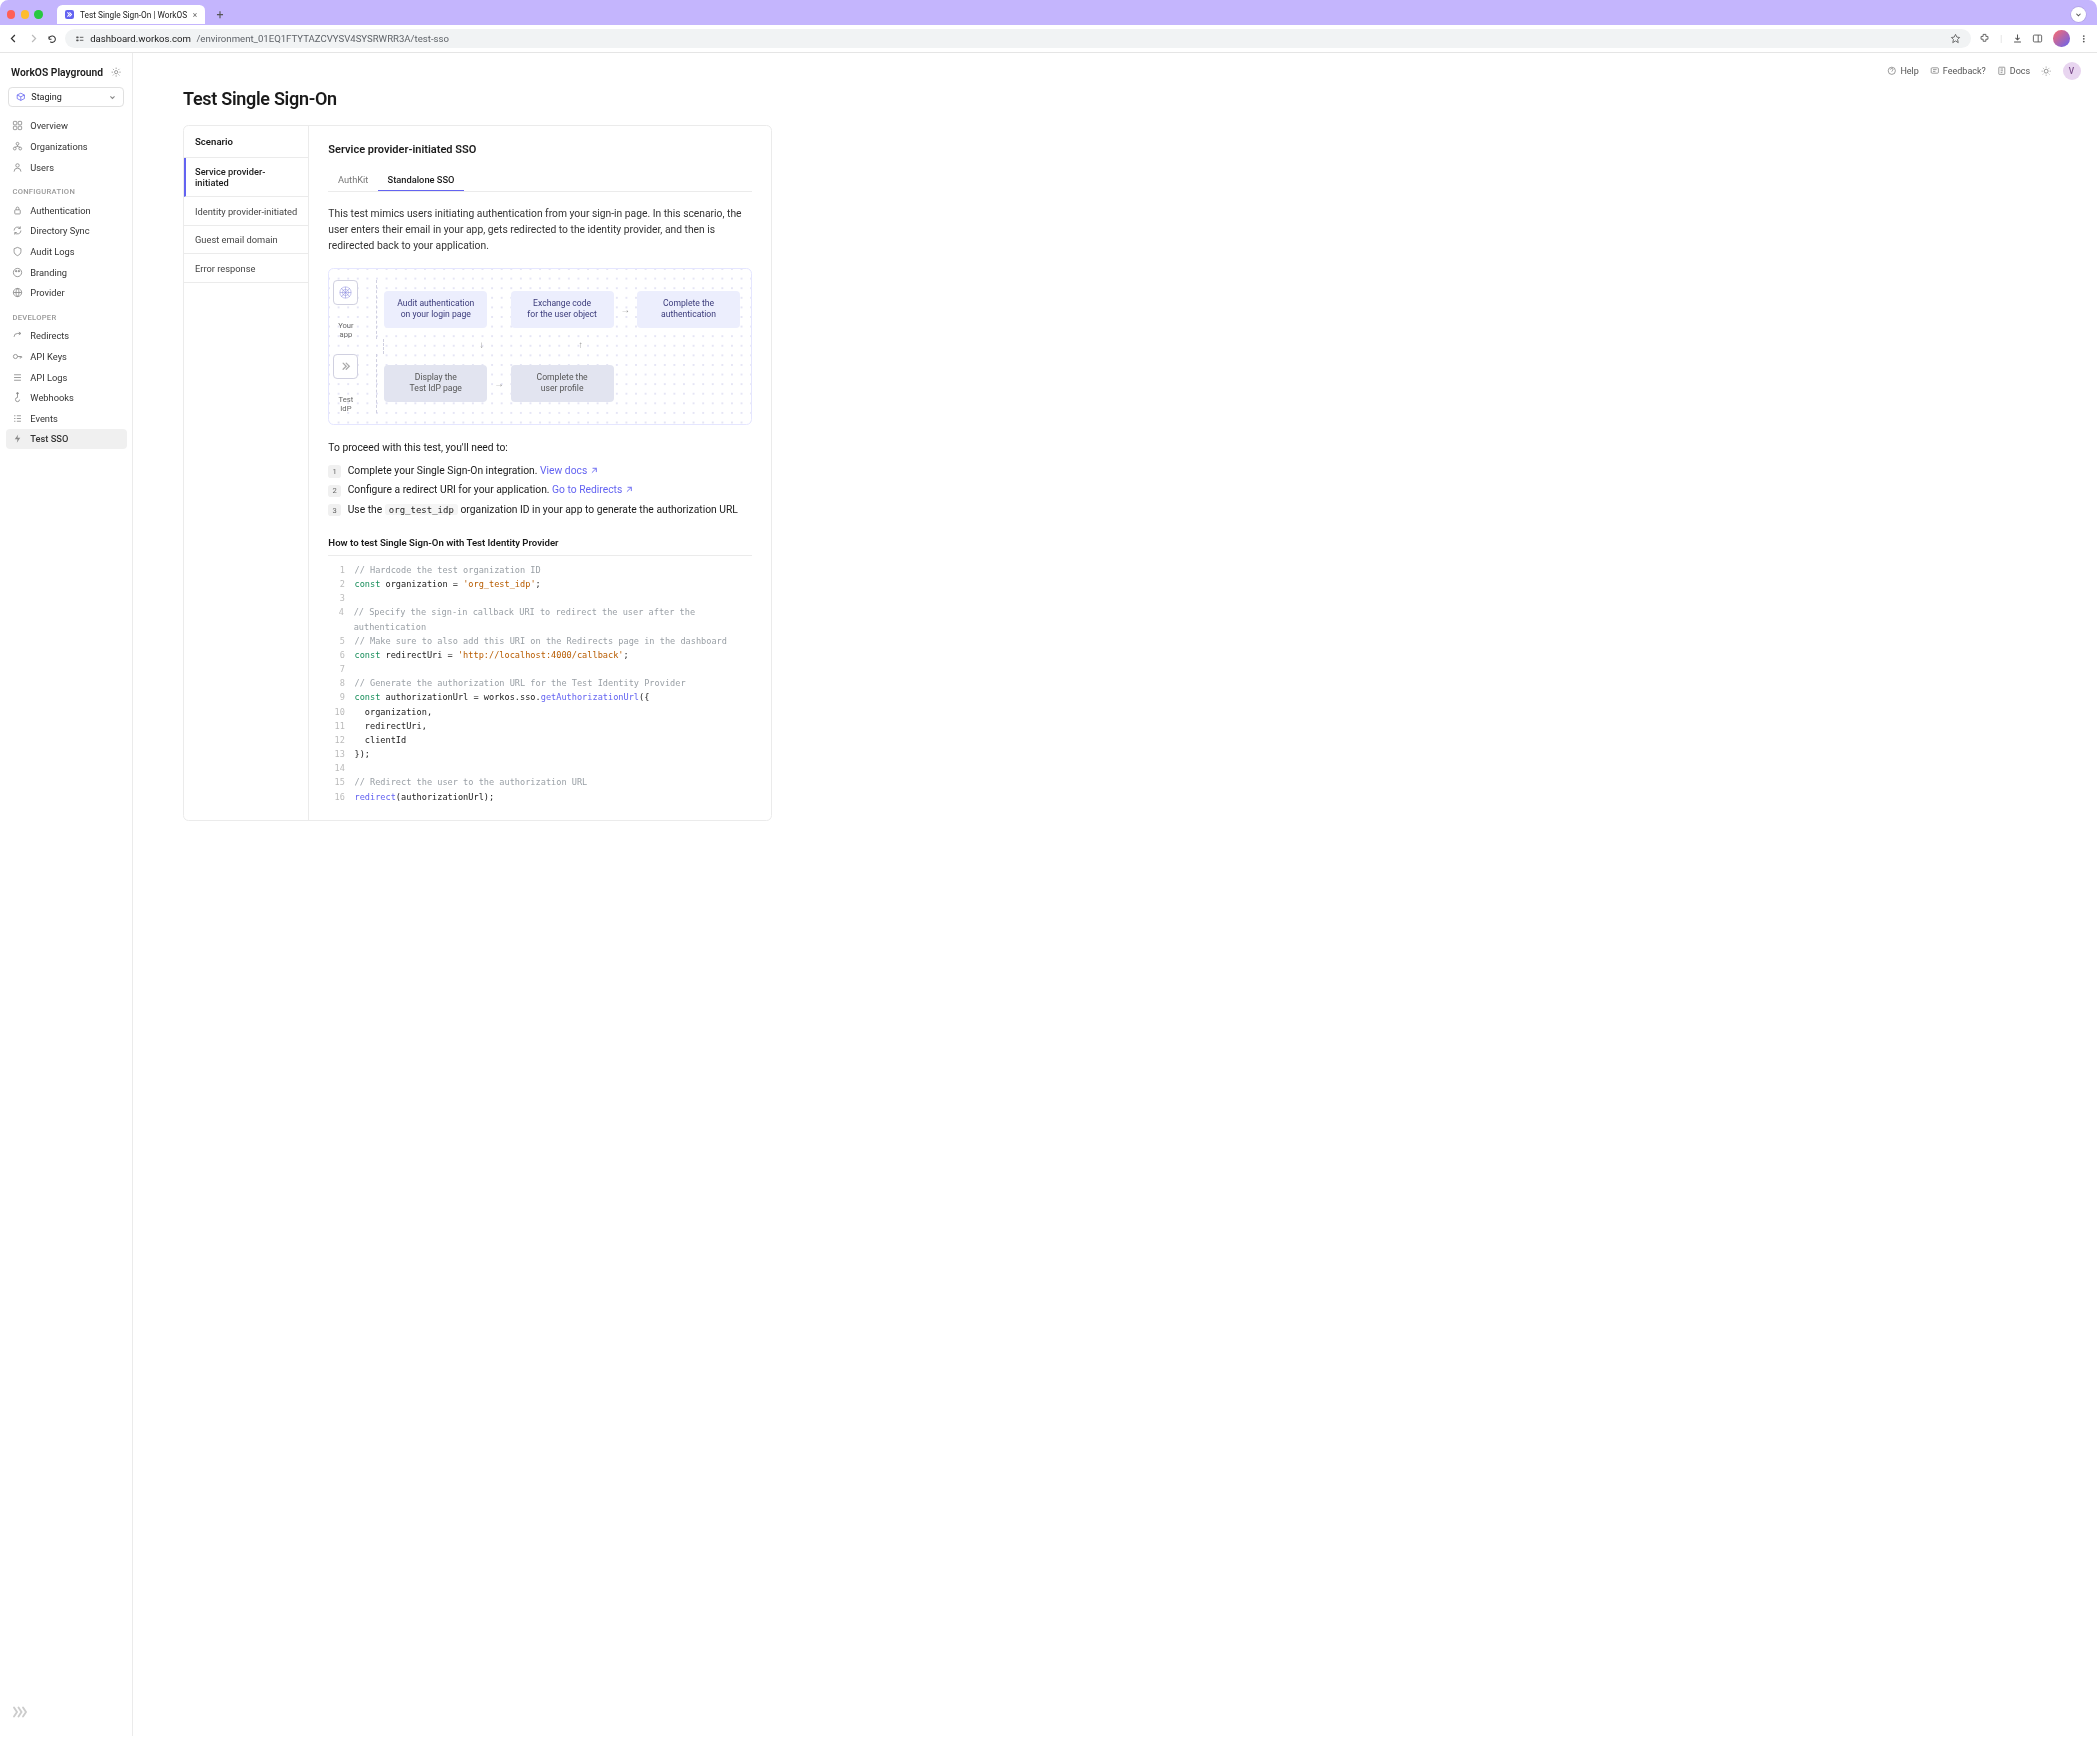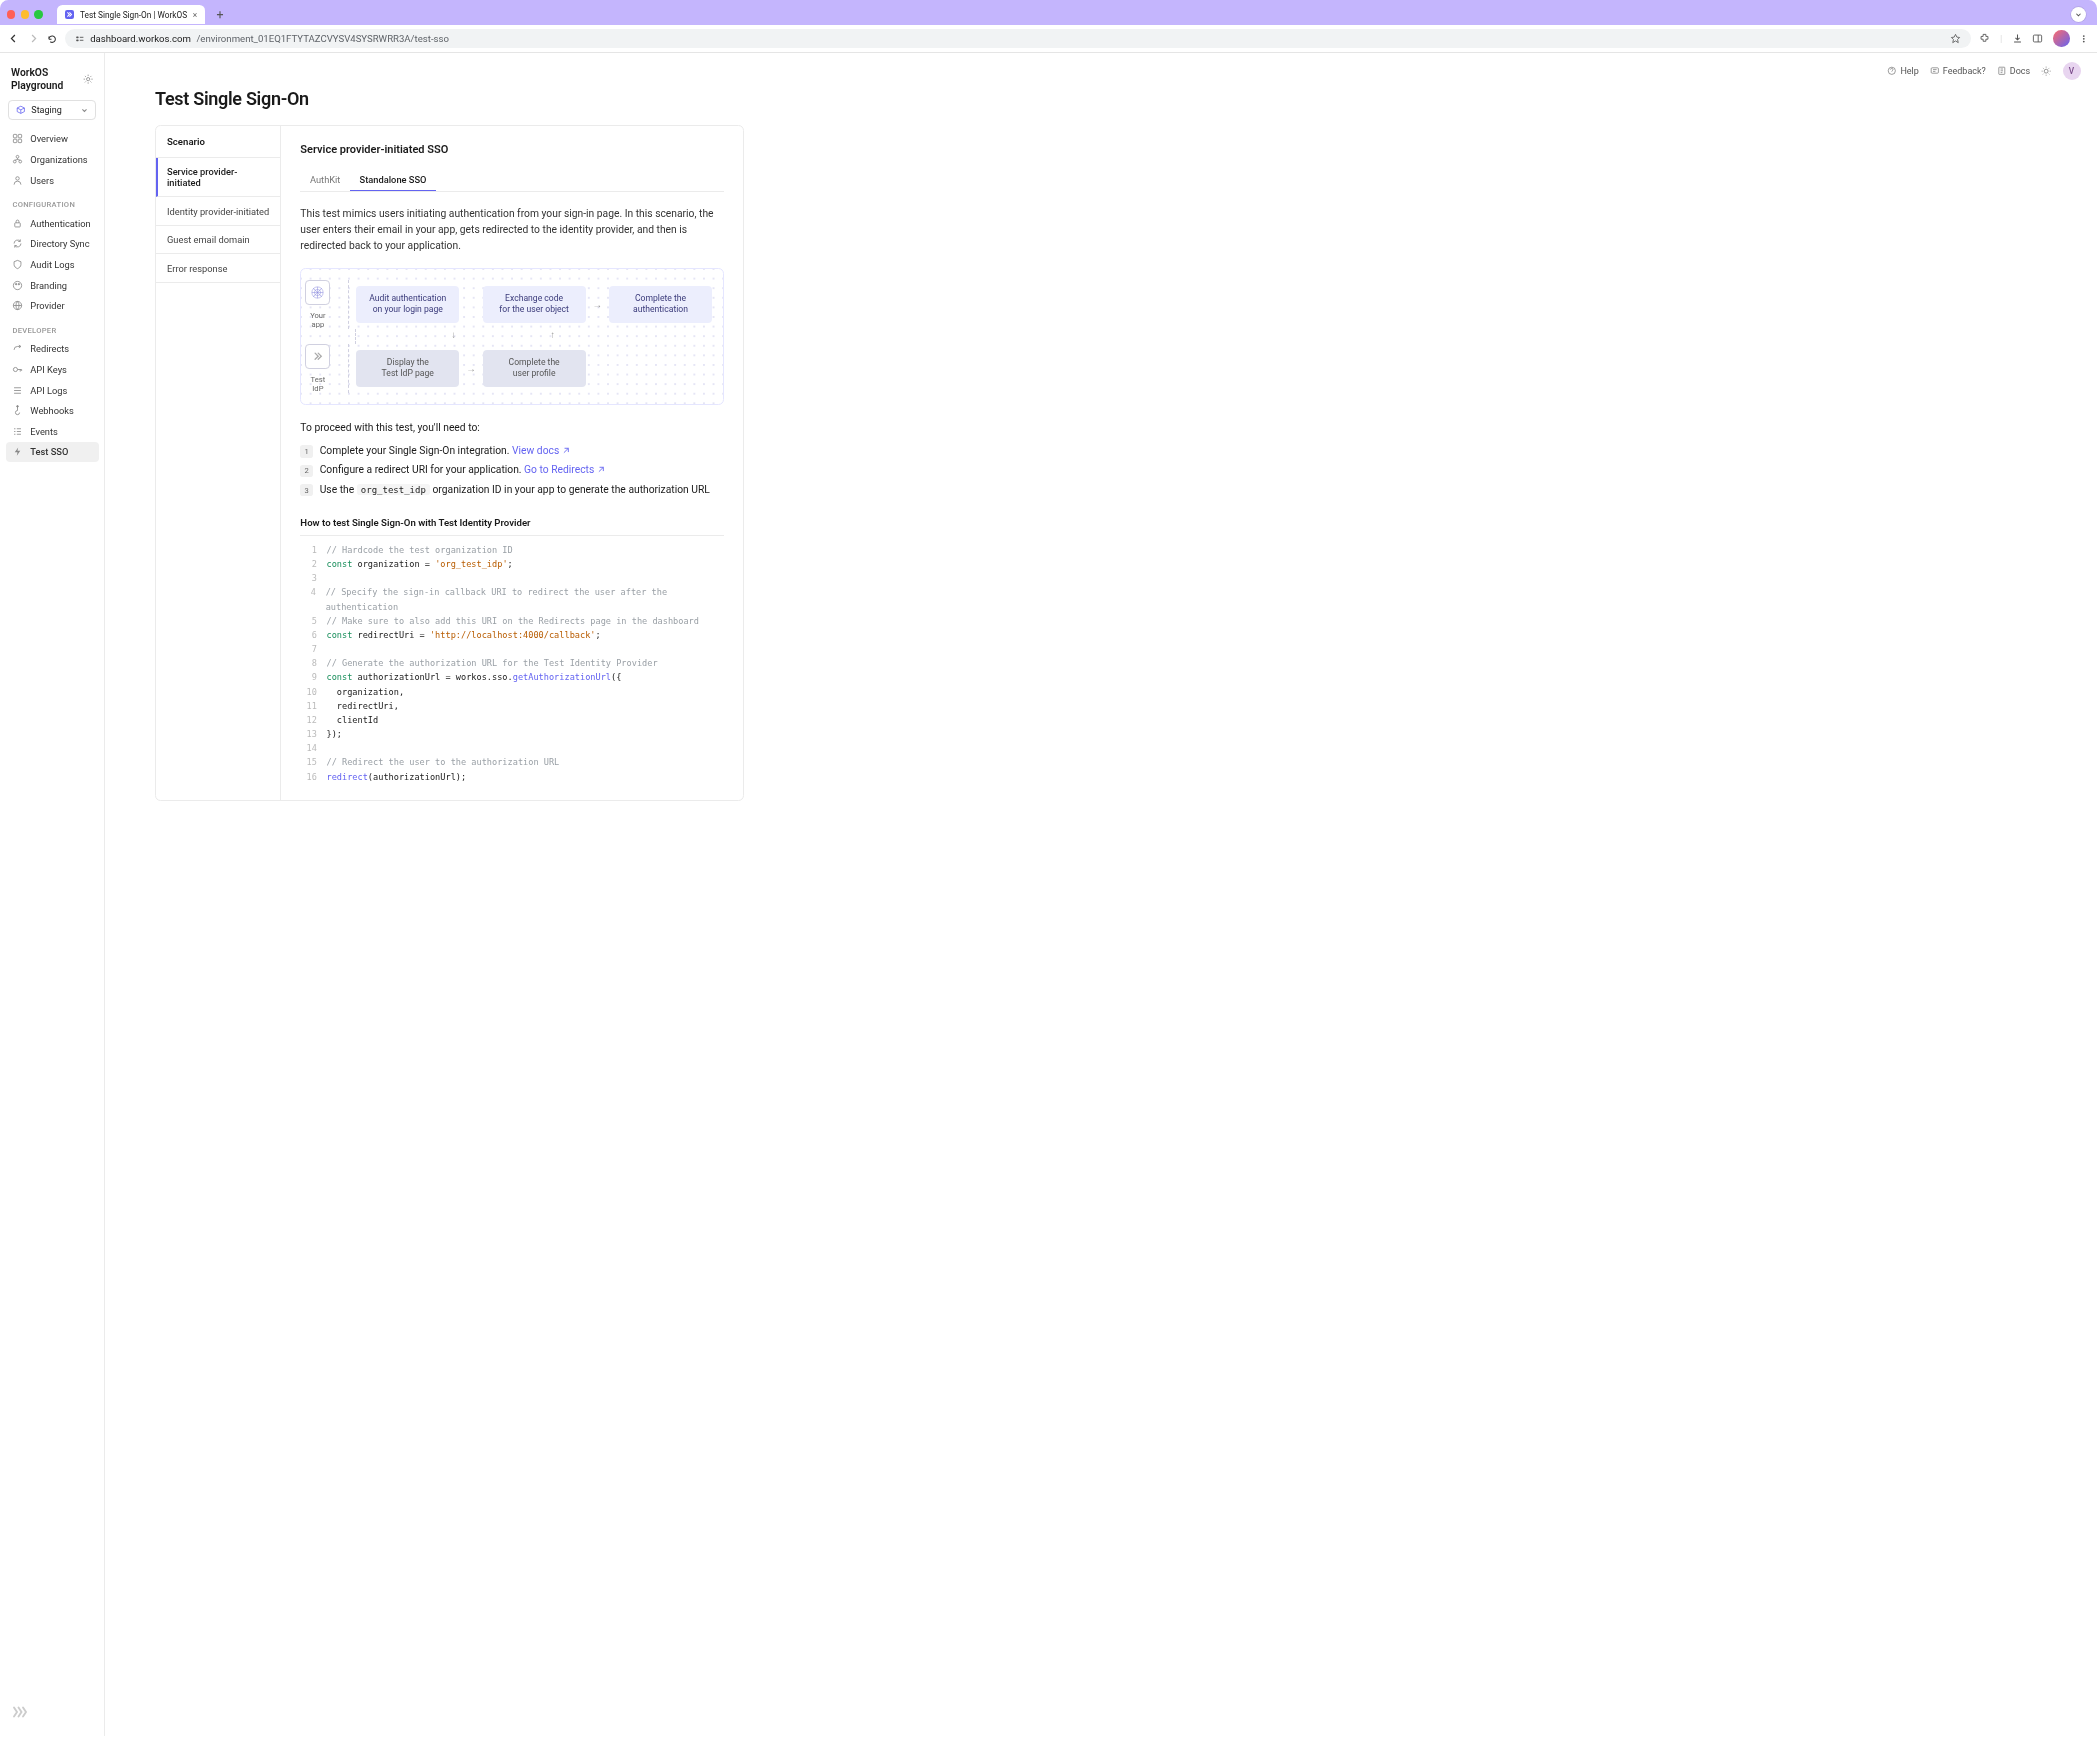--- a/index.html
+++ b/index.html
@@ -19,21 +19,21 @@
 .chev-down-holder { margin-left: auto; margin-right: 4.1px; width: 15px; height: 15px; background: #fff; border-radius: 50%; display: flex; align-items: center; justify-content: center; cursor: pointer; box-shadow: 0 0 0 0.7px rgba(0,0,0,.1); }
 .url-bar { background: #fff; display: flex; align-items: center; padding: 4.1px 8.3px; gap: 8.3px; border-bottom: 0.7px solid #e5e5e5; }
 .nav-icon { color: #555; cursor: pointer; display: flex; align-items: center; }
 .nav-icon.disabled { color: #bbb; cursor: default; }
 .url-field { flex: 1; background: #f1f3f4; border-radius: 11px; padding: 4.1px 9.6px; display: flex; align-items: center; gap: 5.5px; font-size: 9.6px; color: #333; }
 .url-domain { color: #1a1a1a; }
 .url-path { color: #5f6368; }
 .url-actions { display: flex; gap: 9.6px; align-items: center; color: #555; }
 .avatar-sm { width: 16.5px; height: 16.5px; border-radius: 50%; background: linear-gradient(135deg,#ff6b6b,#6363f1); }
 .app { display: flex; height: calc(100vh - 55px); }
-.sidebar { width: 105px; border-right: 0.7px solid #ebebeb; display: flex; flex-direction: column; padding: 9.6px 5.5px; }
+.sidebar { width: 133px; border-right: 0.7px solid #ebebeb; display: flex; flex-direction: column; padding: 9.6px 5.5px; }
 .sb-head { display: flex; align-items: center; justify-content: space-between; padding: 2.8px 5.5px 8.3px; }
 .sb-title { font-weight: 600; font-size: 10.3px; }
 .gear { color: #888; cursor: pointer; }
 .env-select { border: 0.7px solid #e0e0e0; border-radius: 4.1px; padding: 4.1px 6.9px; display: flex; align-items: center; gap: 5.5px; cursor: pointer; margin: 0 2.8px 8.3px; font-size: 9px; }
 .env-select .chev { margin-left: auto; color: #888; }
 .sb-item { display: flex; align-items: center; gap: 6.9px; padding: 4.8px 6.9px; border-radius: 4.1px; cursor: pointer; color: #333; font-size: 9.3px; }
 .sb-item.active { background: #f0f0f0; font-weight: 500; }
 .sb-icon { width: 11px; height: 11px; color: #888; display: flex; align-items: center; justify-content: center; flex-shrink: 0; }
 .sb-section { font-size: 7.6px; color: #999; letter-spacing: 0.3px; padding: 9.6px 6.9px 4.1px; font-weight: 500; }
 .sb-footer { margin-top: auto; padding: 5.5px; }
@@ -50,21 +50,21 @@
 .scen-item { padding: 8.3px 11px; border-bottom: 0.7px solid #ebebeb; cursor: pointer; font-size: 9.3px; color: #444; }
 .scen-item.active { border-left: 2.1px solid #6363f1; padding-left: 9px; font-weight: 500; color: #1a1a1a; }
 .detail { flex: 1; padding: 16.5px 19px; }
 .detail-title { font-size: 11px; font-weight: 600; margin-bottom: 12.4px; }
 .tabs { display: flex; border-bottom: 0.7px solid #ebebeb; margin-bottom: 13.8px; }
 .tab-btn { padding: 5.5px 9.6px; cursor: pointer; color: #777; font-size: 9.3px; border-bottom: 1.4px solid transparent; }
 .tab-btn.active { color: #1a1a1a; border-bottom-color: #6363f1; font-weight: 500; }
 .desc { font-size: 10.3px; line-height: 1.55; color: #333; margin-bottom: 13.8px; }
 .diagram { border: 0.7px solid #e5e6ff; border-radius: 5.5px; padding: 11px; margin-bottom: 16.5px; background-image: radial-gradient(#e5e5f5 0.7px, transparent 0.7px); background-size: 9.6px 9.6px; background-position: -4.8px -4.8px; }
 .diag-row { display: flex; align-items: center; gap: 6.9px; }
-.diag-label-col { width: 37px; text-align: center; font-size: 7.6px; color: #666; display: flex; flex-direction: column; align-items: center; gap: 6px; border-right: 0.7px dashed #d0d0e0; padding-right: 25px; }
+.diag-label-col { width: 37px; text-align: center; font-size: 7.6px; color: #666; display: flex; flex-direction: column; align-items: center; gap: 16px; border-right: 0.7px dashed #d0d0e0; padding-right: 25px; }
 .diag-ico { width: 25px; height: 25px; border: 0.7px solid #d0d0e0; border-radius: 4.1px; background: #fff; display: flex; align-items: center; justify-content: center; color: #6363f1; }
 .diag-step { background: #eceefd; border-radius: 4.1px; padding: 6.9px 9.6px; text-align: center; font-size: 8.6px; color: #3a3a7a; min-width: 103px; line-height: 1.35; }
 .diag-step.gray { background: #e2e4f0; color: #555; }
 .arrow { color: #999; font-size: 9.6px; }
 .diag-spacer { height: 15px; display: flex; }
 .diag-spacer .col1 { width: 44px; border-right: 0.7px dashed #d0d0e0; }
 .diag-spacer .arrows { flex: 1; display: flex; justify-content: space-around; color: #999; padding: 0 13.8px; }
 .proceed { font-size: 10.3px; margin-bottom: 6.9px; }
 .steps { list-style: none; }
 .step { display: flex; align-items: baseline; gap: 6.9px; padding: 2.8px 0; font-size: 10.3px; }

